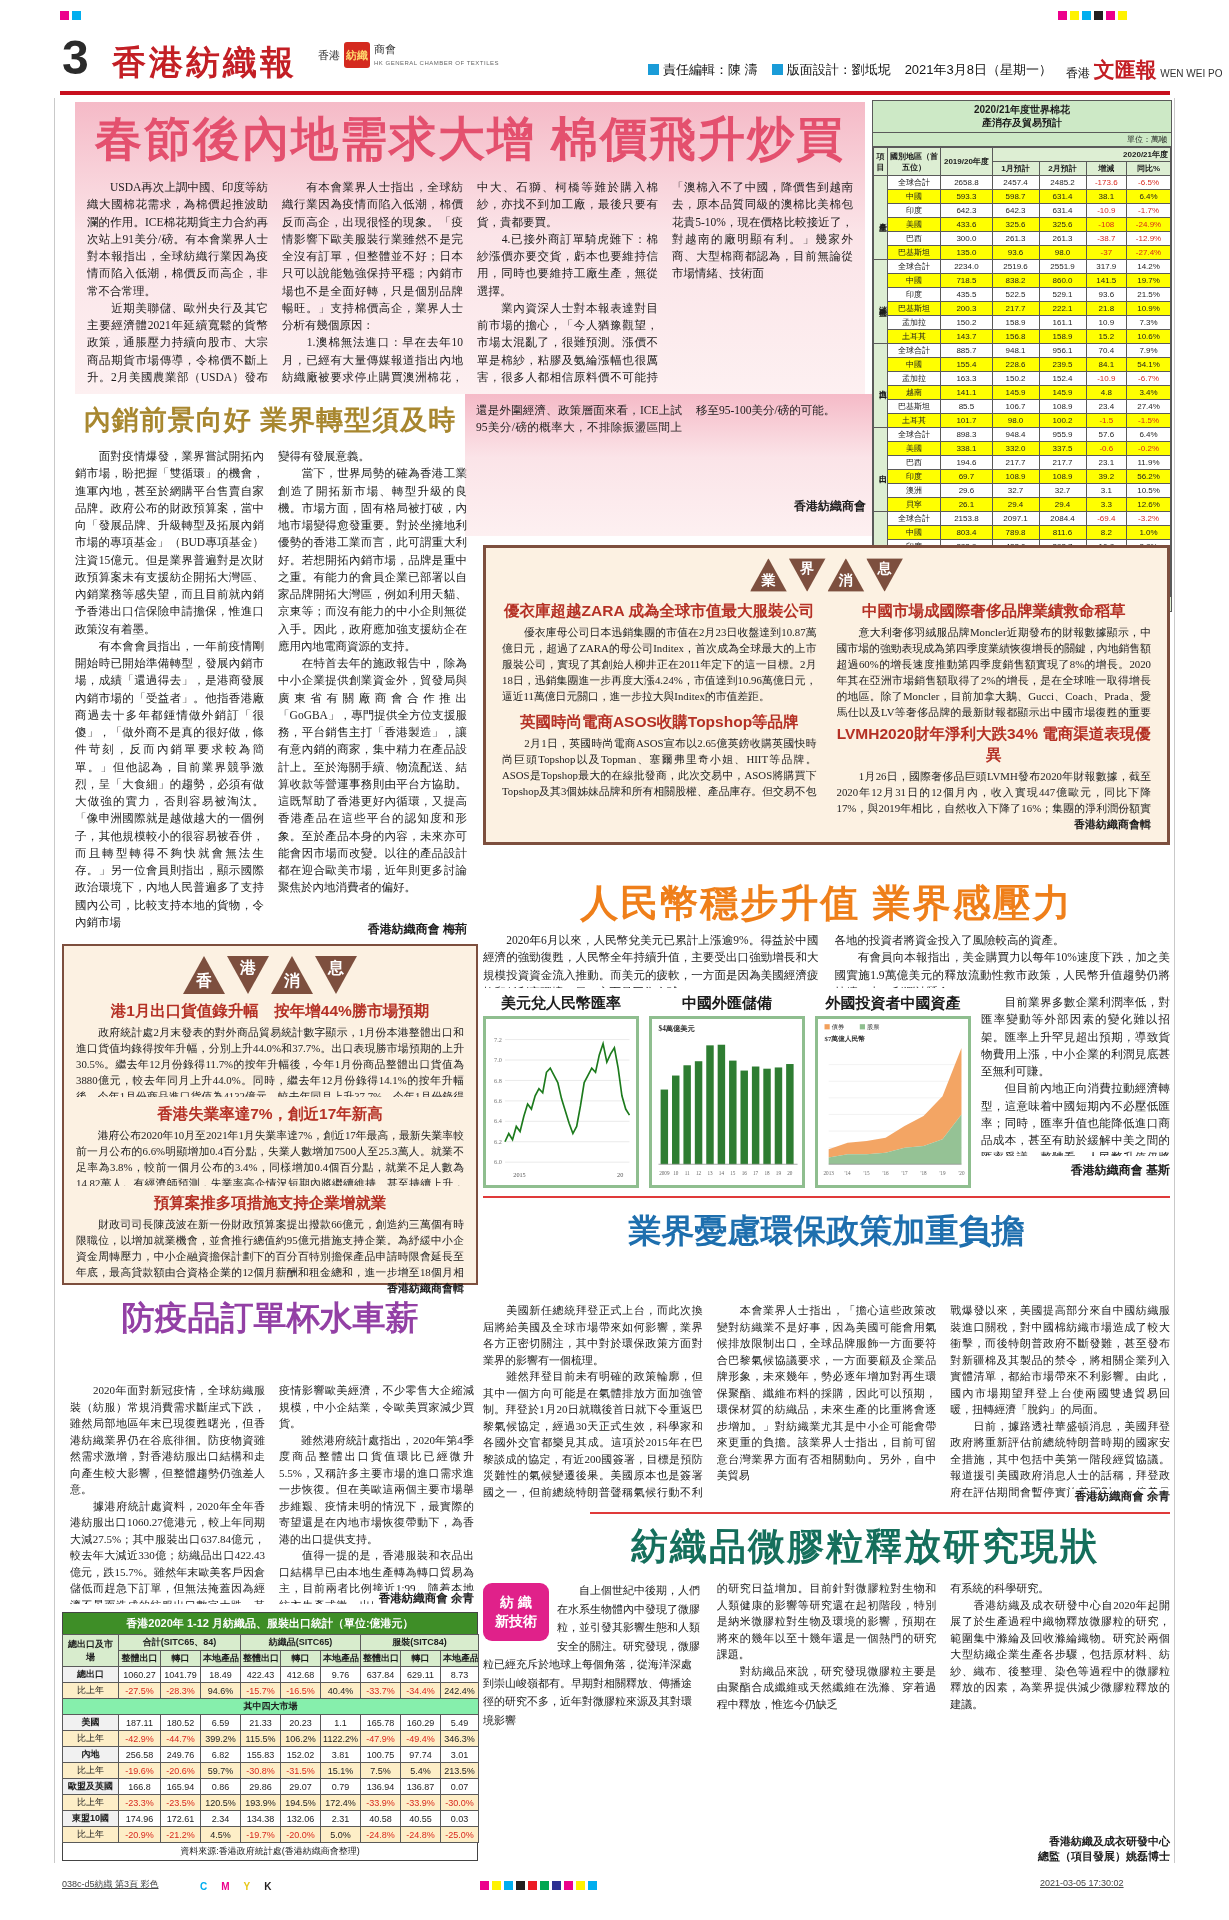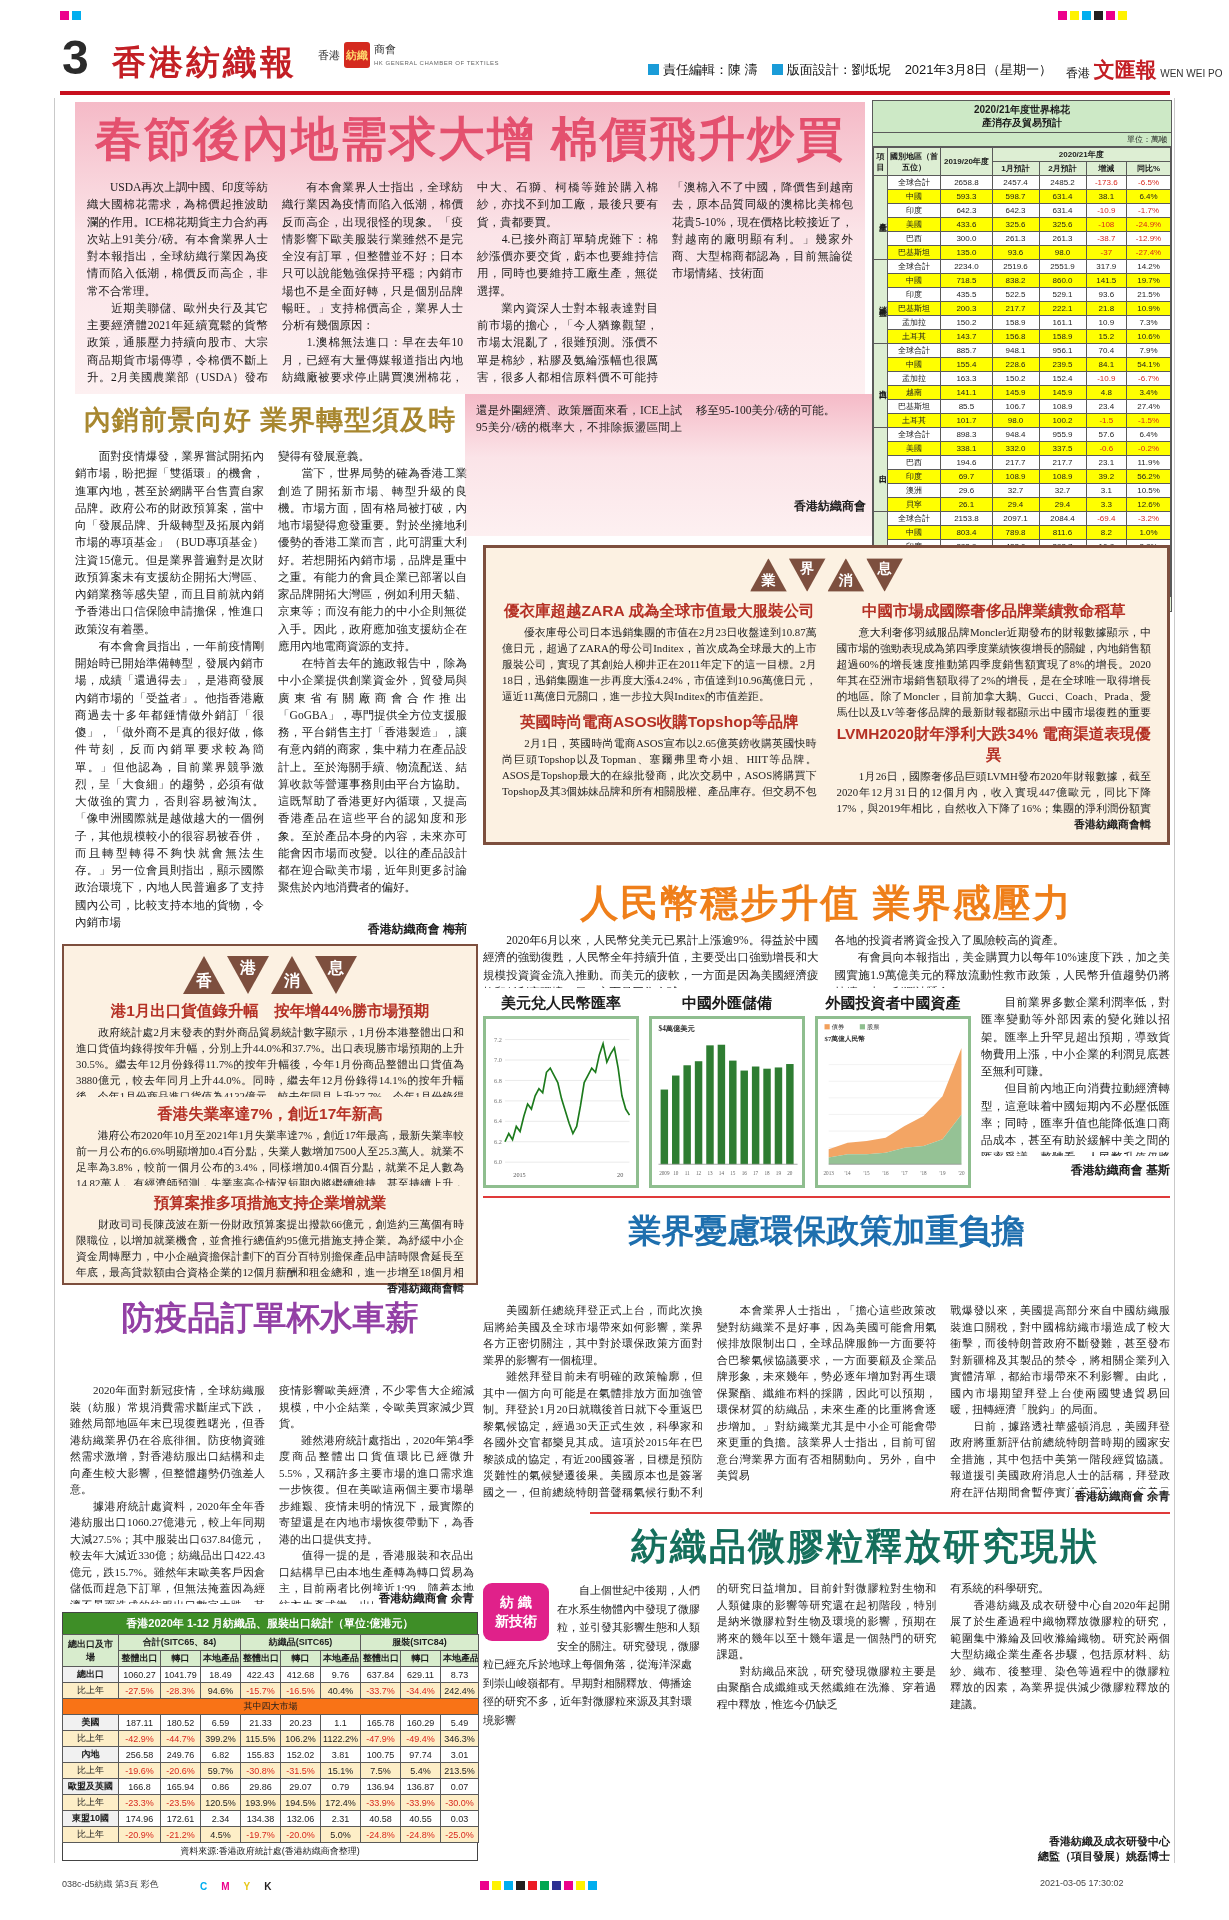--- a/index.html
+++ b/index.html
@@ -61,26 +61,26 @@
   .green-head{font:bold 37px "Liberation Sans",sans-serif;color:#156f5c;text-align:center;white-space:nowrap;letter-spacing:2px;}
   
   .chart-card{border:3px solid #8fbe8f;background:#fff;}
   .chart-title{font:bold 15px "Liberation Sans",sans-serif;text-align:center;margin-bottom:3px;white-space:nowrap;}
   
   .et-title{background:#3e8e27;color:#fff;font:bold 11px "Liberation Sans",sans-serif;text-align:center;padding:3px 0;border:1px solid #444;border-bottom:none;}
   .et-table{font-size:9px;width:100%;}
   .et-table th{background:#d8eccd;}
   .et-table .yoy td{background:#fdeec7;}
   .et-table .name{background:#f1f1f1;font-weight:bold;}
-  .et-mid{font-weight:normal;background:#f97316;}
+  .et-mid{font-weight:bold;background:#86efac;}
   .et-src{border:1px solid #444;border-top:none;font:9px "Liberation Sans",sans-serif;text-align:center;padding:2px 0;background:#fff;}
   
   .badge{width:66px;height:58px;background:#e0218a;border-radius:9px;color:#fff;text-align:center;
          font:bold 14px/1.35 "Liberation Sans",sans-serif;display:flex;flex-direction:column;justify-content:center;float:left;margin:3px 8px 2px 0;}
-  .footer-txt{font:9px "Liberation Sans",sans-serif;color:#444;white-space:nowrap;}
+  .footer-txt{font:9px "Liberation Sans",sans-serif;color:#444;white-space:nowrap;text-decoration:underline;}
   .cmyk-letter{font:bold 10px "Liberation Sans",sans-serif;margin-right:14px;}
 </style>
 </head>
 <body>
 
 <div class="page">
 
   <div class="abs" style="left:60px;top:6px;"><span class="sq" style="background: rgb(236, 0, 140);"></span><span class="sq" style="background: rgb(0, 174, 239);"></span></div>
   <div class="abs" style="left:1058px;top:6px;"><span class="sq" style="background: rgb(236, 0, 140);"></span><span class="sq" style="background: rgb(255, 242, 0);"></span><span class="sq" style="background: rgb(0, 174, 239);"></span><span class="sq" style="background: rgb(35, 31, 32);"></span><span class="sq" style="background: rgb(236, 0, 140);"></span><span class="sq" style="background: rgb(255, 242, 0);"></span></div>
   <div class="edge-line" style="left:54px;"></div>
@@ -141,21 +141,21 @@
             <col style="width: 44px;">
             <col style="width: 44px;">
             <col style="width: 38px;">
             <col style="width: 41px;">
           </colgroup>
           <thead>
             <tr>
               <th colspan="1" rowspan="2" style="white-space: normal;">項目</th>
               <th colspan="1" rowspan="2" style="white-space: normal;">國別地區（首五位）</th>
               <th colspan="1" rowspan="2" style="white-space: normal;">2019/20年度</th>
-              <th colspan="4" rowspan="1" style="white-space: normal;">2020/21年度</th>
+              <th colspan="4" rowspan="1" style="white-space: normal; text-align: right;">2020/21年度</th>
             </tr>
             <tr>
               <th>1月預計</th>
               <th>2月預計</th>
               <th>增減</th>
               <th>同比%</th>
             </tr>
           </thead>
           <tbody>
             <tr>

